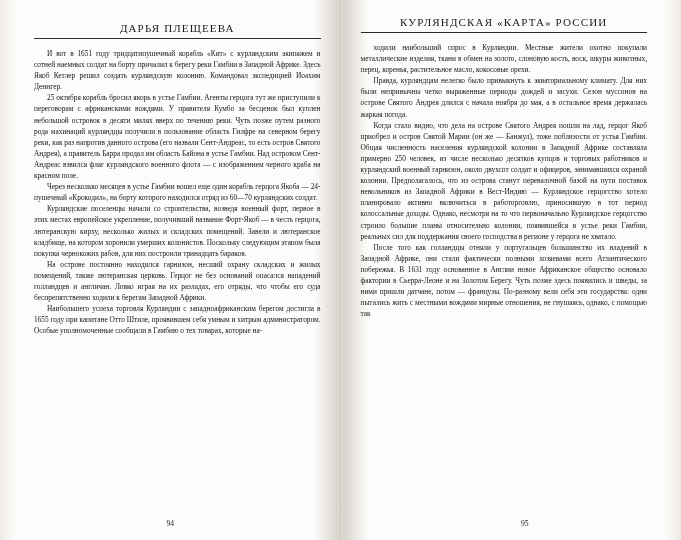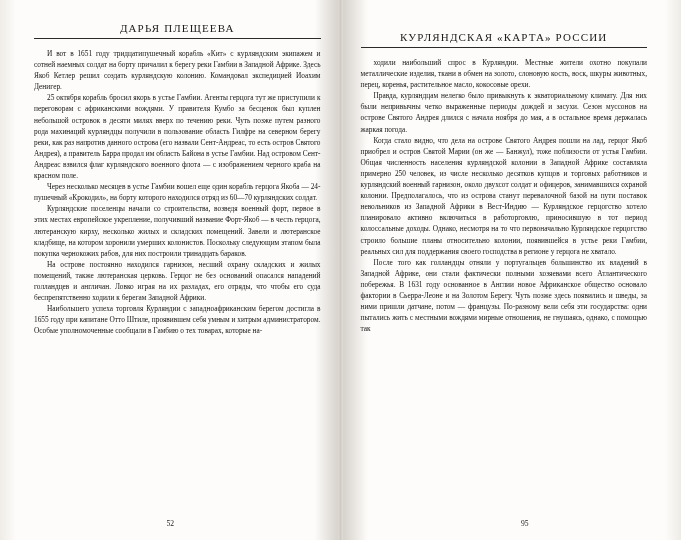--- a/index.html
+++ b/index.html
@@ -29,21 +29,21 @@
     width: 340.5px;
     height: 540px;
     box-sizing: border-box;
     background: #fcfbf9;
   }
   .leaf.left {
     padding: 22px 20px 16px 34px;
     background: linear-gradient(to right, #efece7 0px, #fdfcfa 16px, #fdfcfa 92%, #f0ede9 100%);
   }
   .leaf.right {
-    padding: 31px 34px 16px 20px;
+    padding: 16px 34px 16px 20px;
     background: linear-gradient(to left, #efece7 0px, #fdfcfa 16px, #fdfcfa 92%, #f0ede9 100%);
   }
   .gutter {
     position: absolute;
     left: 338px;
     top: 0;
     width: 5px;
     height: 540px;
     background: linear-gradient(to right, #e2ded7, #cfc9c0, #e4e0d9);
     opacity: .85;
@@ -110,21 +110,21 @@
       <div class="runhead">ДАРЬЯ ПЛЕЩЕЕВА</div>
       <div class="rule"></div>
       <div class="col">
         <p>И вот в 1651 году тридцатипушечный корабль «Кит» с курляндским экипажем и сотней наемных солдат на борту причалил к берегу реки Гамбии в Западной Африке. Здесь Якоб Кетлер решил создать курляндскую колонию. Командовал экспедицией Иоахим Денигер.</p>
         <p>25 октября корабль бросил якорь в устье Гамбии. Агенты герцога тут же приступили к переговорам с африканскими вождями. У правителя Кумбо за бесценок был куплен небольшой островок в десяти милях вверх по течению реки. Чуть позже путем разного рода махинаций курляндцы получили в пользование область Гилфре на северном берегу реки, как раз напротив данного острова (его назвали Сент-Андреас, то есть остров Святого Андрея), а правитель Барра продал им область Байона в устье Гамбии. Над островом Сент-Андреас взвился флаг курляндского военного флота — с изображением черного краба на красном поле.</p>
         <p>Через несколько месяцев в устье Гамбии вошел еще один корабль герцога Якоба — 24-пушечный «Крокодил», на борту которого находился отряд из 60—70 курляндских солдат.</p>
         <p>Курляндские поселенцы начали со строительства, возведя военный форт, первое в этих местах европейское укрепление, получивший название Форт-Якоб — в честь герцога, лютеранскую кирху, несколько жилых и складских помещений. Завели и лютеранское кладбище, на котором хоронили умерших колонистов. Поскольку следующим этапом была покупка чернокожих рабов, для них построили тринадцать бараков.</p>
         <p>На острове постоянно находился гарнизон, несший охрану складских и жилых помещений, также лютеранская церковь. Герцог не без оснований опасался нападений голландцев и англичан. Ловко играя на их разладах, его отряды, что чтобы его суда беспрепятственно ходили к берегам Западной Африки.</p>
         <p>Наибольшего успеха торговля Курляндии с западноафриканским берегом достигла в 1655 году при капитане Отто Штиле, проявившем себя умным и хитрым администратором. Особые уполномоченные сообщали в Гамбию о тех товарах, которые на-</p>
       </div>
-      <div class="folio">52</div>
+      <div class="folio">94</div>
       <div class="shadow-l"></div>
     </div>
 
     <div class="leaf right">
       <div class="runhead">КУРЛЯНДСКАЯ «КАРТА» РОССИИ</div>
       <div class="rule"></div>
       <div class="col">
         <p>ходили наибольший спрос в Курляндии. Местные жители охотно покупали металлические изделия, ткани в обмен на золото, слоновую кость, воск, шкуры животных, перец, коренья, растительное масло, кокосовые орехи.</p>
         <p>Правда, курляндцам нелегко было привыкнуть к экваториальному климату. Для них были непривычны четко выраженные периоды дождей и засухи. Сезон муссонов на острове Святого Андрея длился с начала ноября до мая, а в остальное время держалась жаркая погода.</p>
         <p>Когда стало видно, что дела на острове Святого Андрея пошли на лад, герцог Якоб приобрел и остров Святой Марии (он же — Банжул), тоже поблизости от устья Гамбии. Общая численность населения курляндской колонии в Западной Африке составляла примерно 250 человек, из числе несколько десятков купцов и торговых работников и курляндский военный гарнизон, около двухсот солдат и офицеров, занимавшихся охраной колонии. Предполагалось, что из острова станут перевалочной базой на пути поставок невольников из Западной Африки в Вест-Индию — Курляндское герцогство хотело планировало активно включиться в работорговлю, приносившую в тот период колоссальные доходы. Однако, несмотря на то что первоначально Курляндское герцогство строило большие планы относительно колонии, появившейся в устье реки Гамбии, реальных сил для поддержания своего господства в регионе у герцога не хватало.</p>

